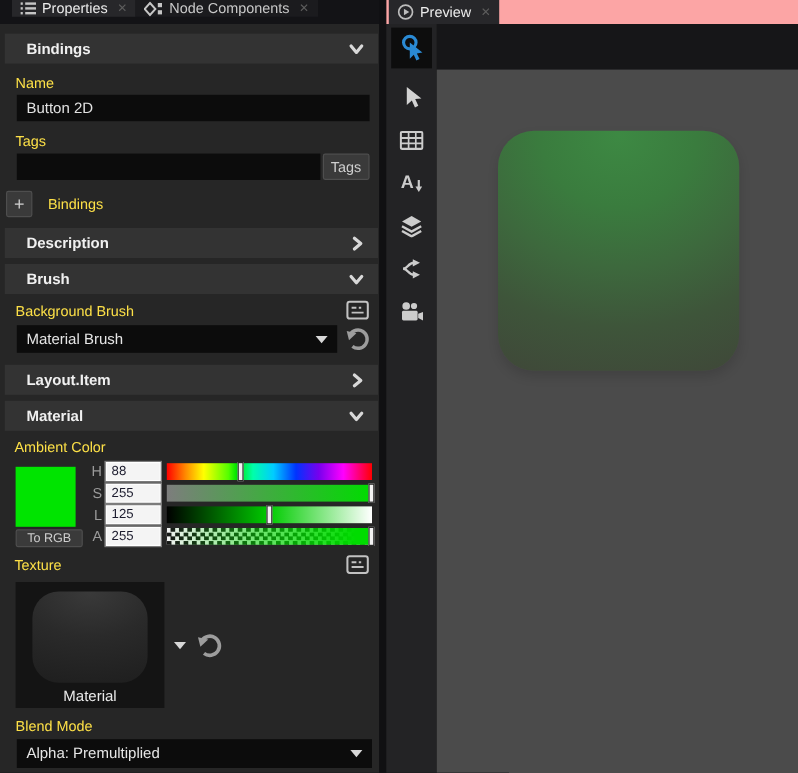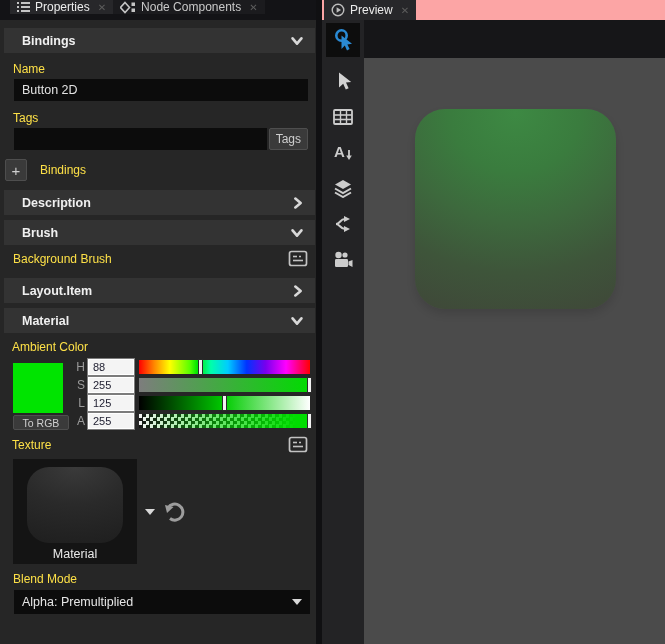--- a/index.html
+++ b/index.html
@@ -157,20 +157,30 @@
       <div class="row" style="margin:5px 8px 0 0;">
         <span class="lbl">Background Brush</span>
         <span style="flex:1;"></span>
         <svg width="20" height="18" viewBox="0 0 20 18">
           <rect x="1.5" y="1.5" width="17" height="14" rx="2" fill="none" stroke="#c2c2c2" stroke-width="1.7"></rect>
           <line x1="5" y1="6.5" x2="9" y2="6.5" stroke="#c2c2c2" stroke-width="1.6"></line>
           <line x1="11" y1="6.5" x2="13" y2="6.5" stroke="#c2c2c2" stroke-width="1.6"></line>
           <line x1="5" y1="10.5" x2="15" y2="10.5" stroke="#c2c2c2" stroke-width="1.6"></line>
         </svg>
       </div>
+      <div class="row" style="margin:3px 8px 0 14px; gap:6px;">
+        <div class="dropdown" style="flex:1;">
+          <span class="flex">Material Brush</span>
+          <span class="caret"></span>
+        </div>
+        <svg width="21" height="21" viewBox="0 0 22 22">
+          <path d="M7 17.5 A8 8 0 1 0 5 7" fill="none" stroke="#9d9d9d" stroke-width="3"></path>
+          <polygon points="2,4 10.5,6 4,12" fill="#9d9d9d"></polygon>
+        </svg>
+      </div>
 
       <div class="section-header" style="margin-top:10px;">
         <span>Layout.Item</span>
         <span class="spacer"></span>
         <svg width="14" height="16" viewBox="0 0 14 18">
           <polyline points="4,4 10,9 4,14" fill="none" stroke="#d8d8d8" stroke-width="3" stroke-linecap="round" stroke-linejoin="round"></polyline>
         </svg>
       </div>
 
       <div class="section-header" style="margin-top:5px;">

